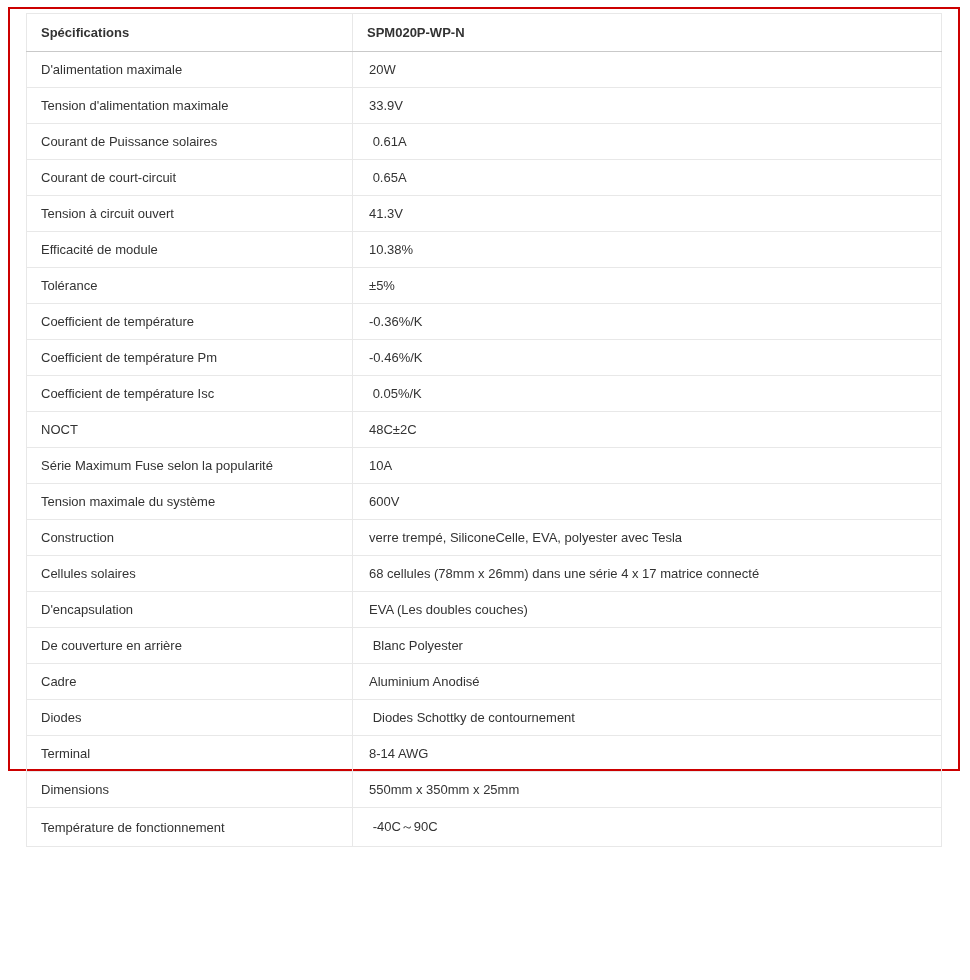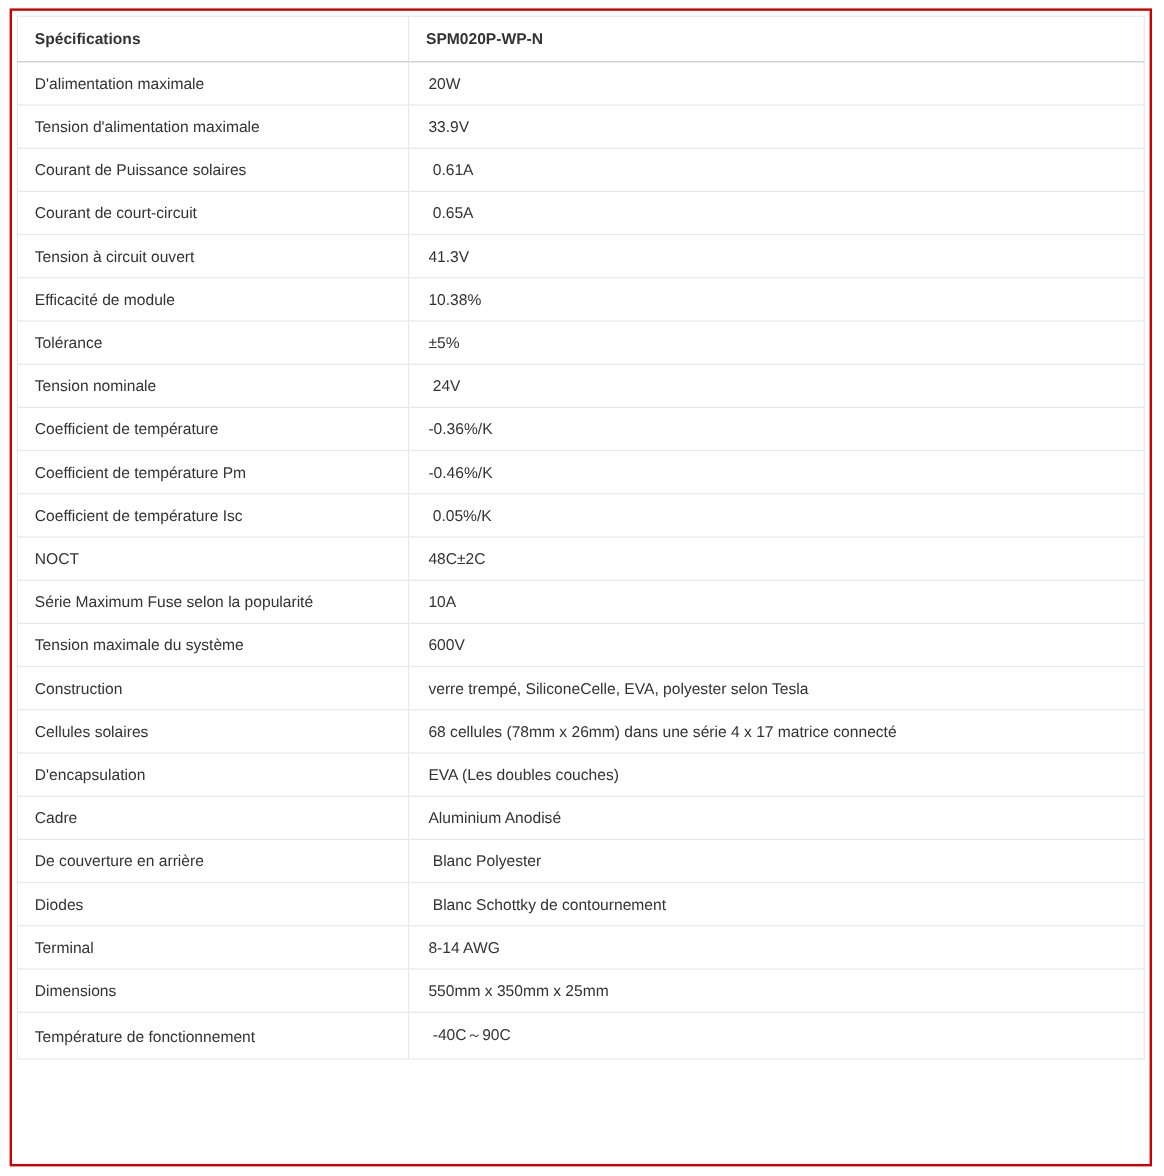--- a/index.html
+++ b/index.html
@@ -9,24 +9,24 @@
     background: #ffffff;
     width: 970px;
     height: 980px;
     font-family: "Liberation Sans", "DejaVu Sans", sans-serif;
   }
   .page-frame {
     position: absolute;
     left: 8px;
     top: 7px;
     width: 952px;
-    height: 965px;
+    height: 764px;
     border: 2px solid #cc0000;
     background: #ffffff;
-    padding: 4px 4px;
+    padding: 4px 16px;
   }
   table.specs {
     width: 100%;
     border-collapse: collapse;
     border: 1px solid #e2e2e2;
     table-layout: fixed;
   }
   table.specs th,
   table.specs td {
     border: 1px solid #e8e8e8;
@@ -94,24 +94,20 @@
   <tr>
     <td>Efficacité de module</td>
     <td>10.38%</td>
   </tr>
 
   <tr>
     <td>Tolérance</td>
     <td>±5%</td>
   </tr>
 
-  <tr>
-    <td>Tension nominale</td>
-    <td> 24V</td>
-  </tr>
 
   <tr>
     <td>Coefficient de température</td>
     <td>-0.36%/K</td>
   </tr>
 
   <tr>
     <td>Coefficient de température Pm</td>
     <td>-0.46%/K</td>
   </tr>
@@ -131,48 +127,48 @@
     <td>10A</td>
   </tr>
 
   <tr>
     <td>Tension maximale du système</td>
     <td>600V</td>
   </tr>
 
   <tr>
     <td>Construction</td>
-    <td>verre trempé, SiliconeCelle, EVA, polyester selon Tesla</td>
+    <td>verre trempé, SiliconeCelle, EVA, polyester avec Tesla</td>
   </tr>
 
   <tr>
     <td>Cellules solaires</td>
     <td>68 cellules (78mm x 26mm) dans une série 4 x 17 matrice connecté</td>
   </tr>
 
 
   <tr>
     <td>D'encapsulation</td>
     <td>EVA (Les doubles couches)</td>
   </tr>
 
   <tr>
-    <td>Cadre</td>
-    <td>Aluminium Anodisé</td>
+    <td>De couverture en arrière</td>
+    <td> Blanc Polyester</td>
   </tr>
 
   <tr>
-    <td>De couverture en arrière</td>
-    <td> Blanc Polyester</td>
+    <td>Cadre</td>
+    <td>Aluminium Anodisé</td>
   </tr>
 
 
   <tr>
     <td>Diodes</td>
-    <td> Blanc Schottky de contournement</td>
+    <td> Diodes Schottky de contournement</td>
   </tr>
 
   <tr>
     <td>Terminal</td>
     <td>8-14 AWG</td>
   </tr>
 
 
   <tr>
     <td>Dimensions</td>

